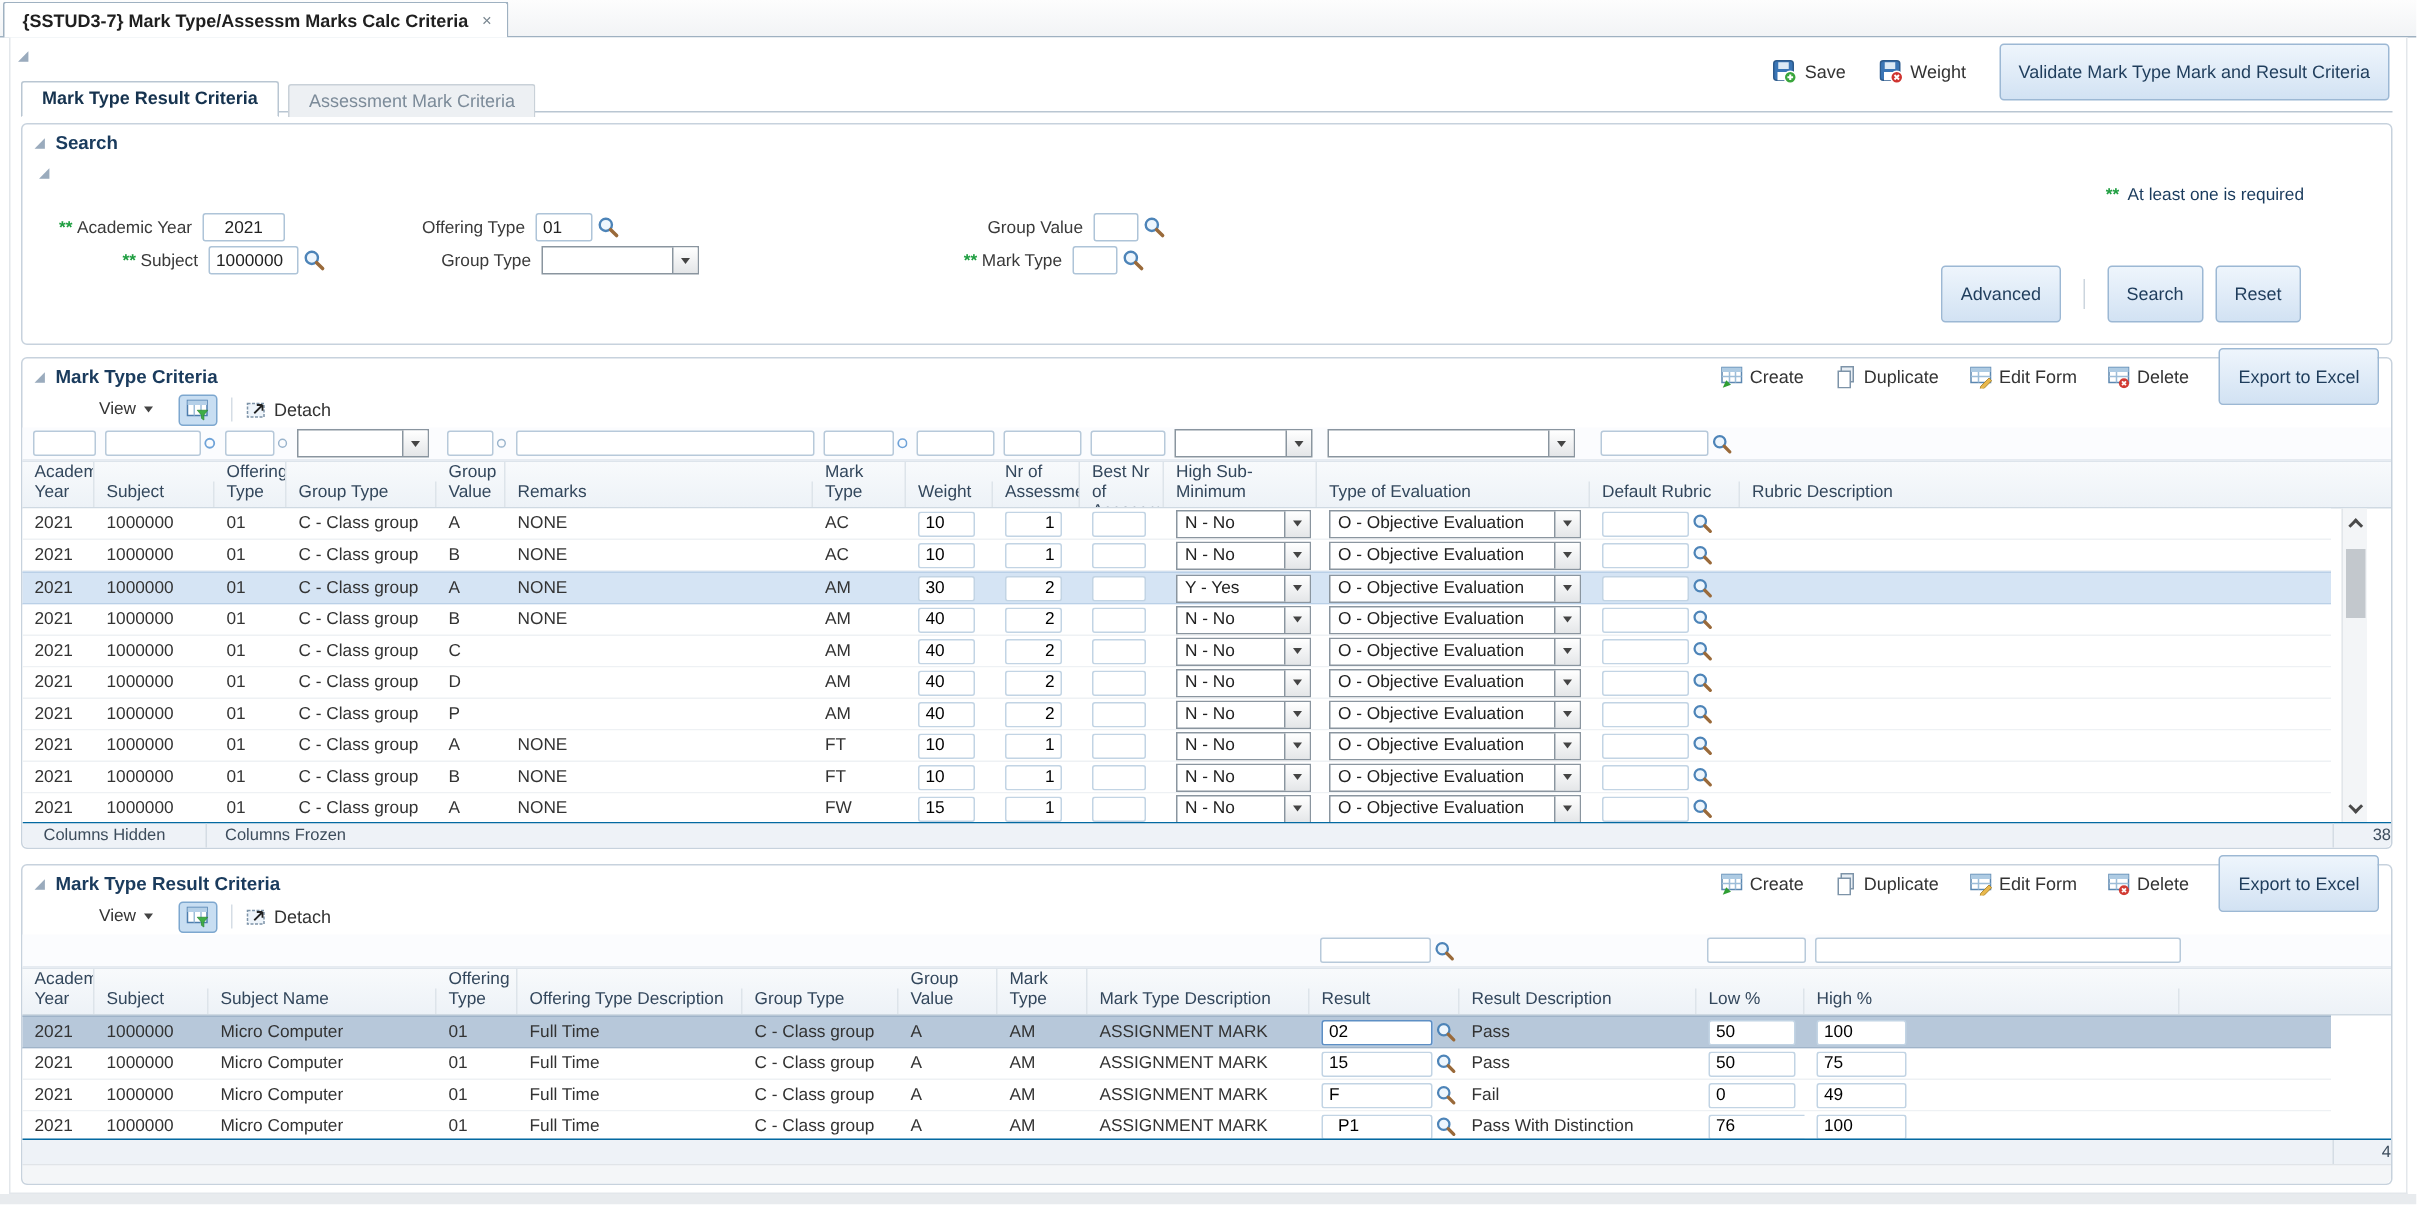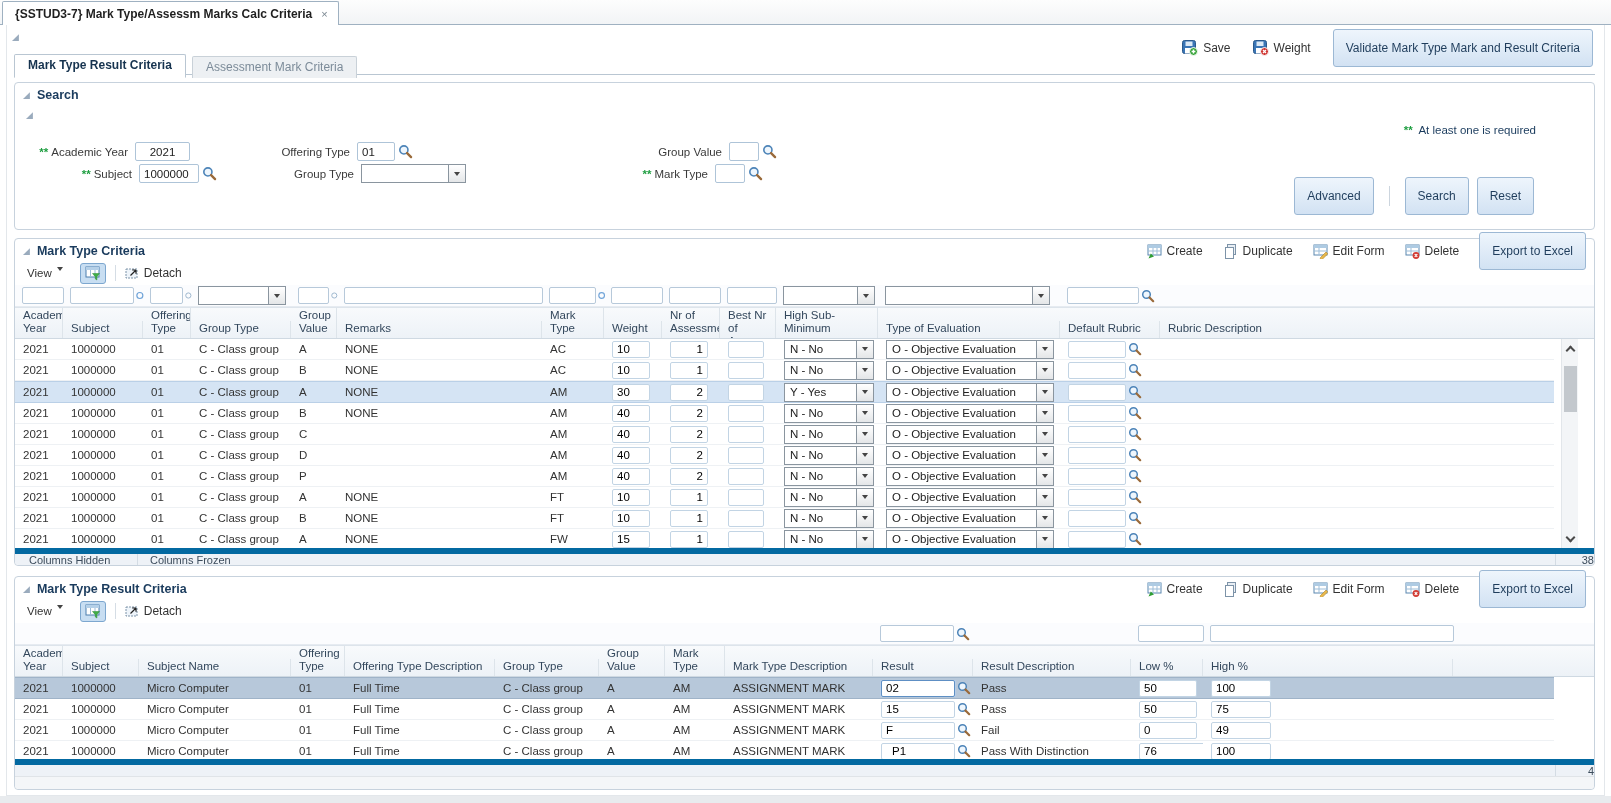--- a/index.html
+++ b/index.html
@@ -55,21 +55,21 @@
   .f-row { position:absolute; height:21px; display:flex; align-items:center; }
   .f-lbl { display:inline-block; text-align:right; padding-right:7px; color:#3a3a3a; white-space:nowrap; }
   .tin { height:19px; border:1px solid #aec4d8; border-radius:2px; font-size:11.5px;
     font-family:"Liberation Sans",sans-serif; padding:0 4px; background:#fff; color:#222; }
   .req-note { position:absolute; top:41px; right:58px; font-size:11.5px; color:#1a3b5d; }
   .search-btns { position:absolute; bottom:14px; right:60px; display:flex; align-items:center; gap:8px; }
   .vdiv { width:1px; height:20px; background:#ccd5de; margin:0 7px; }
 
   
   .tbl-toolbar { display:flex; align-items:center; gap:9px; height:24px; padding:0 8px 0 12px; }
-  .view-btn { display:inline-flex; gap:5px; color:#333; cursor:pointer; }
+  .view-btn { display:inline-flex; align-items:center; gap:5px; color:#333; cursor:pointer;margin-left:39px; }
   .caret { width:0; height:0; border-left:3.5px solid transparent; border-right:3.5px solid transparent;
     border-top:4px solid #444; display:inline-block; }
   .qbe-btn { width:26px; height:21px; display:inline-flex; align-items:center; justify-content:center;
     background:#c8def2; border:1px solid #7da7cf; border-radius:3px; cursor:pointer; margin-left:8px; }
   .tb-div { width:1px; height:16px; background:#d5dde5; }
 
   
   .filter-row { display:flex; align-items:center; height:22px; background:#fbfcfe;
     border-bottom:1px solid #e6ebf1; padding-left:4px; }
   .fc { display:flex; align-items:center; gap:2px; padding:0 3px; }
@@ -112,21 +112,21 @@
 
   
   .vscroll { position:absolute; right:16px; top:100px; width:17px; height:210px;
     background:#f3f5f7; border-left:1px solid #e2e6ea; display:flex; flex-direction:column; align-items:center; }
   .chev-up, .chev-dn { width:7px; height:7px; border-left:2px solid #4a4a4a; border-top:2px solid #4a4a4a; }
   .chev-up { transform:rotate(45deg); margin-top:8px; }
   .chev-dn { transform:rotate(225deg); margin-top:auto; margin-bottom:8px; }
   .sb-thumb { width:13px; height:46px; background:#c3c8cd; margin-top:12px; }
 
   .tbl-footer { position:absolute; left:0; bottom:0; width:100%; height:17px; display:flex; align-items:center;
-    background:#eef2f7; border-top:6px solid #0369a1; border-radius:0 0 4px 4px; color:#3c4c5c; font-size:11px; }
+    background:#eef2f7; border-top:1px solid #0369a1; border-radius:0 0 4px 4px; color:#3c4c5c; font-size:11px; }
   #results-panel .tbl-footer { bottom:13px; border-radius:0; }
   .ft-div { width:1px; height:100%; background:#d4dce4; }
   .ft-count { width:38px; text-align:right; }
   .hscroll { position:absolute; left:0; bottom:0; width:100%; height:13px; background:#f4f6f8;
     border-top:1px solid #e0e4e8; border-radius:0 0 4px 4px; }
 
   .window-bottom { position:absolute; left:0; bottom:0; width:100%; height:7px; background:#e8ebee; }
 </style>
 </head>
 <body>

